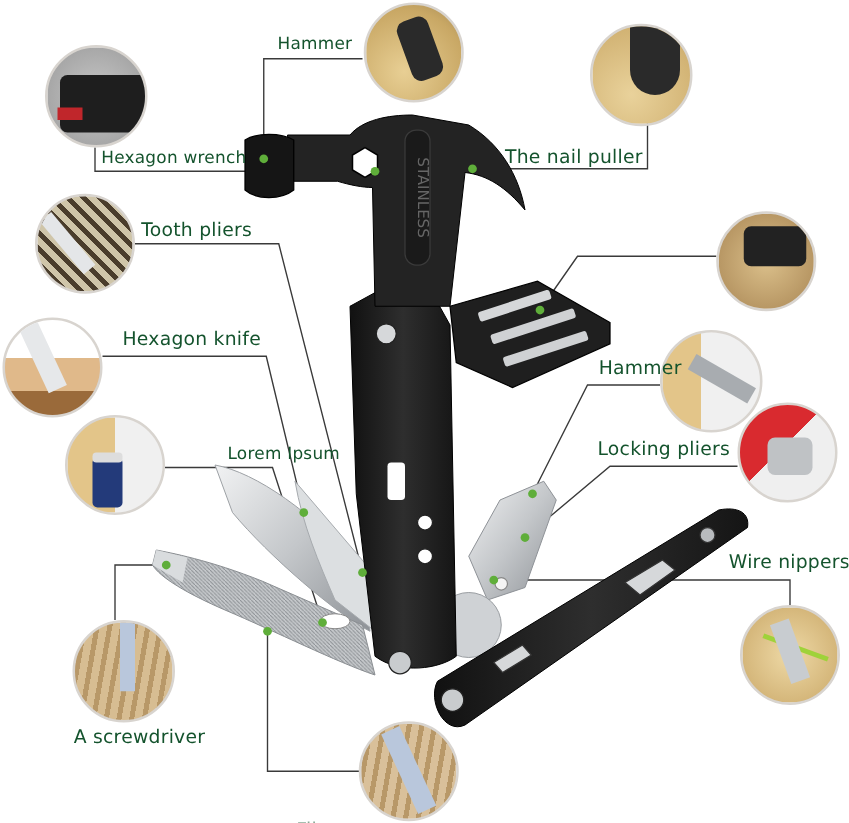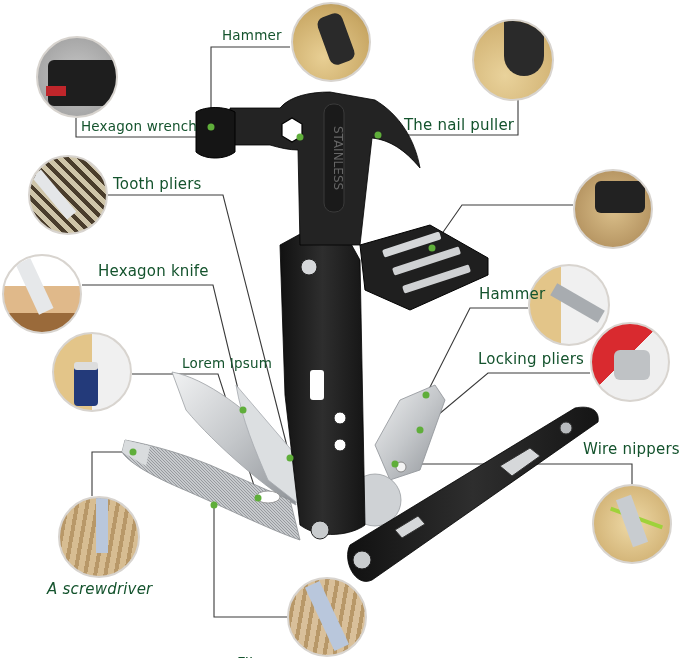--- a/index.html
+++ b/index.html
@@ -159,16 +159,16 @@
 
   <div class="lbl sm" style="left:222px;top:26px;">Hammer</div>
   <div class="lbl" style="left:404px;top:116px;">The nail puller</div>
   <div class="lbl sm" style="left:81px;top:117px;">Hexagon wrench</div>
   <div class="lbl" style="left:113px;top:175px;">Tooth pliers</div>
   <div class="lbl" style="left:98px;top:262px;">Hexagon knife</div>
   <div class="lbl" style="left:479px;top:285px;">Hammer</div>
   <div class="lbl sm" style="left:134px;top:354px;margin-left:48px;">Lorem Ipsum</div>
   <div class="lbl" style="left:478px;top:350px;">Locking pliers</div>
   <div class="lbl" style="left:583px;top:440px;">Wire nippers</div>
-  <div class="lbl" style="left:47px;top:580px;font-style:italic;">A screwdriver</div>
+  <div class="lbl" style="left:59px;top:580px;">A screwdriver</div>
   <div class="lbl" style="left:237px;top:627px;margin-top:28px;">File</div>
 
 </div>
 
 </body></html>

